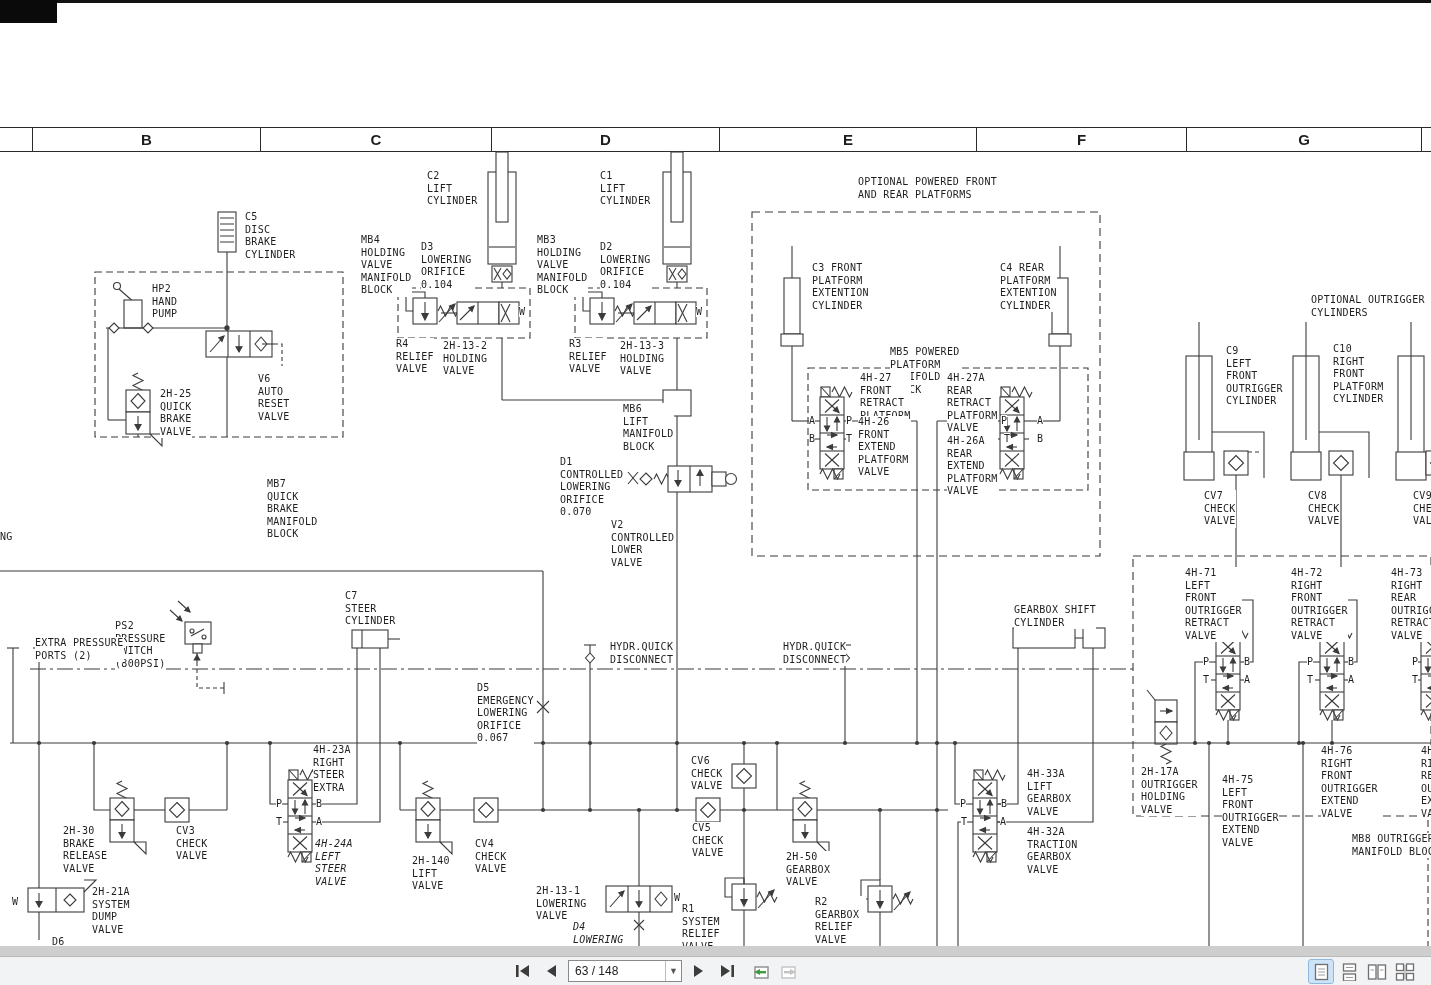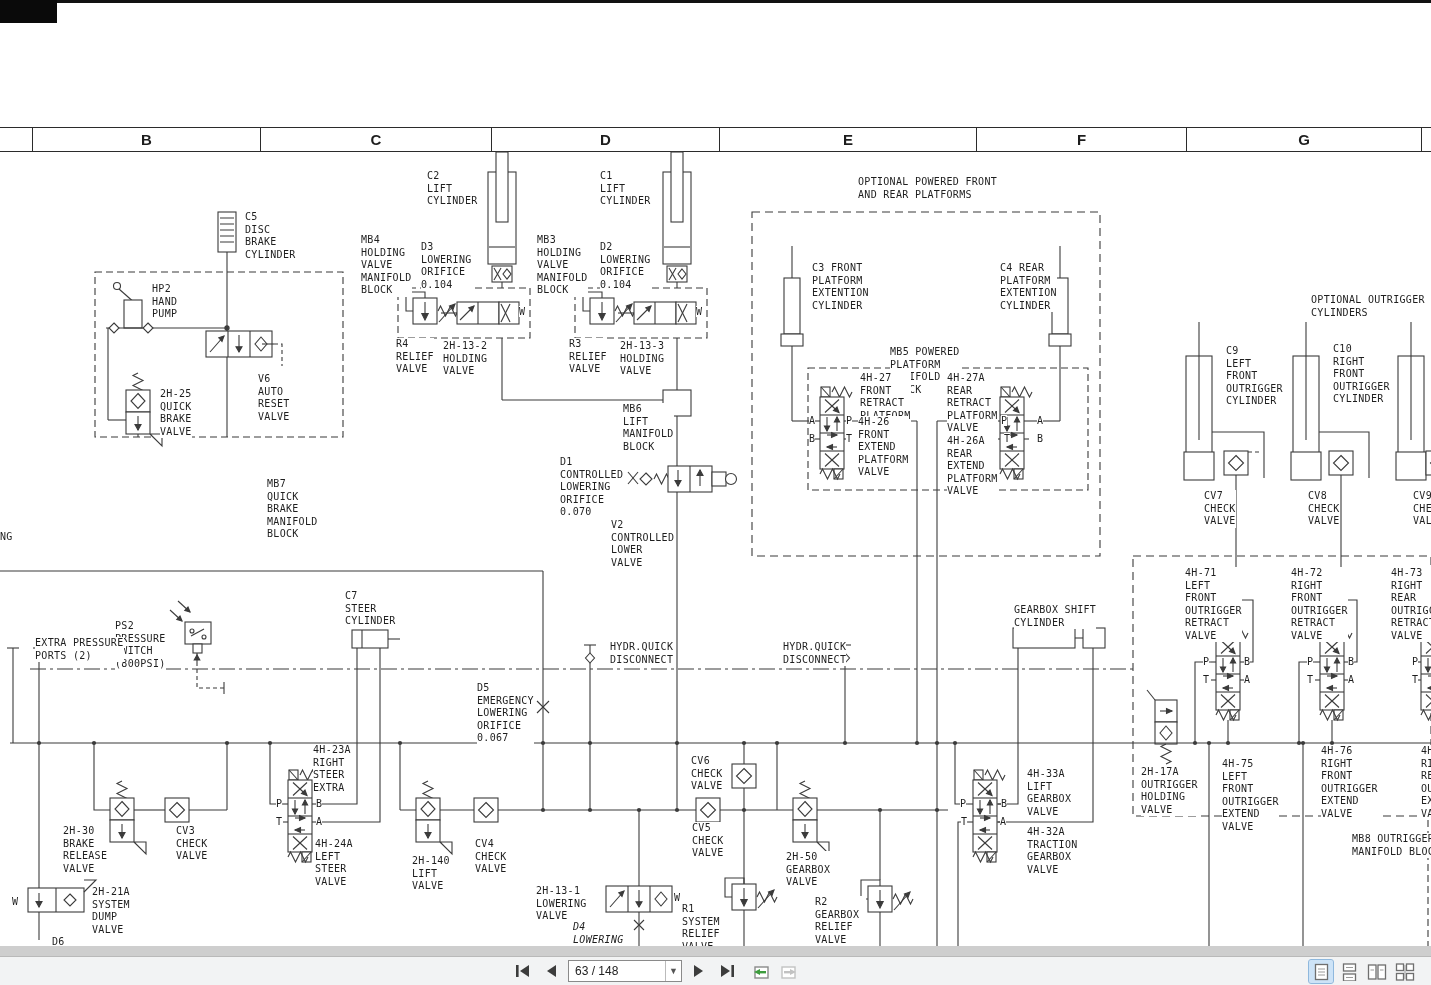--- a/index.html
+++ b/index.html
@@ -458,21 +458,21 @@
 HOLDING
 VALVE</div>
       <div class="cad-label" style="left: 1226px; top: 345px;">C9
 LEFT
 FRONT
 OUTRIGGER
 CYLINDER</div>
       <div class="cad-label" style="left: 1333px; top: 343px;">C10
 RIGHT
 FRONT
-OUTRIGGER
+PLATFORM
 CYLINDER</div>
       <div class="cad-label" style="left: 258px; top: 373px;">V6
 AUTO
 RESET
 VALVE</div>
       <div class="cad-label" style="left: 160px; top: 388px;">2H-25
 QUICK
 BRAKE
 VALVE</div>
       <div class="cad-label" style="left: 860px; top: 372px;">4H-27
@@ -558,21 +558,21 @@
 DISCONNECT</div>
       <div class="cad-label" style="left: 477px; top: 682px;">D5
 EMERGENCY
 LOWERING
 ORIFICE
 0.067</div>
       <div class="cad-label" style="left: 313px; top: 744px;">4H-23A
 RIGHT
 STEER
 EXTRA</div>
-      <div class="cad-label" style="left: 1222px; top: 758px;">4H-75
+      <div class="cad-label" style="left: 1222px; top: 774px;">4H-75
 LEFT
 FRONT
 OUTRIGGER
 EXTEND
 VALVE</div>
       <div class="cad-label" style="left: 1321px; top: 745px;">4H-76
 RIGHT
 FRONT
 OUTRIGGER
 EXTEND
@@ -601,21 +601,21 @@
 BRAKE
 RELEASE
 VALVE</div>
       <div class="cad-label" style="left: 176px; top: 825px;">CV3
 CHECK
 VALVE</div>
       <div class="cad-label" style="left: 1027px; top: 826px;">4H-32A
 TRACTION
 GEARBOX
 VALVE</div>
-      <div class="cad-label" style="left: 315px; top: 838px;">4H-24A
+      <div class="cad-label" style="left: 315px; top: 838px; font-style: italic;">4H-24A
 LEFT
 STEER
 VALVE</div>
       <div class="cad-label" style="left: 1352px; top: 833px;">MB8 OUTRIGGER
 MANIFOLD BLOCK</div>
       <div class="cad-label" style="left: 412px; top: 855px;">2H-140
 LIFT
 VALVE</div>
       <div class="cad-label" style="left: 475px; top: 838px;">CV4
 CHECK

